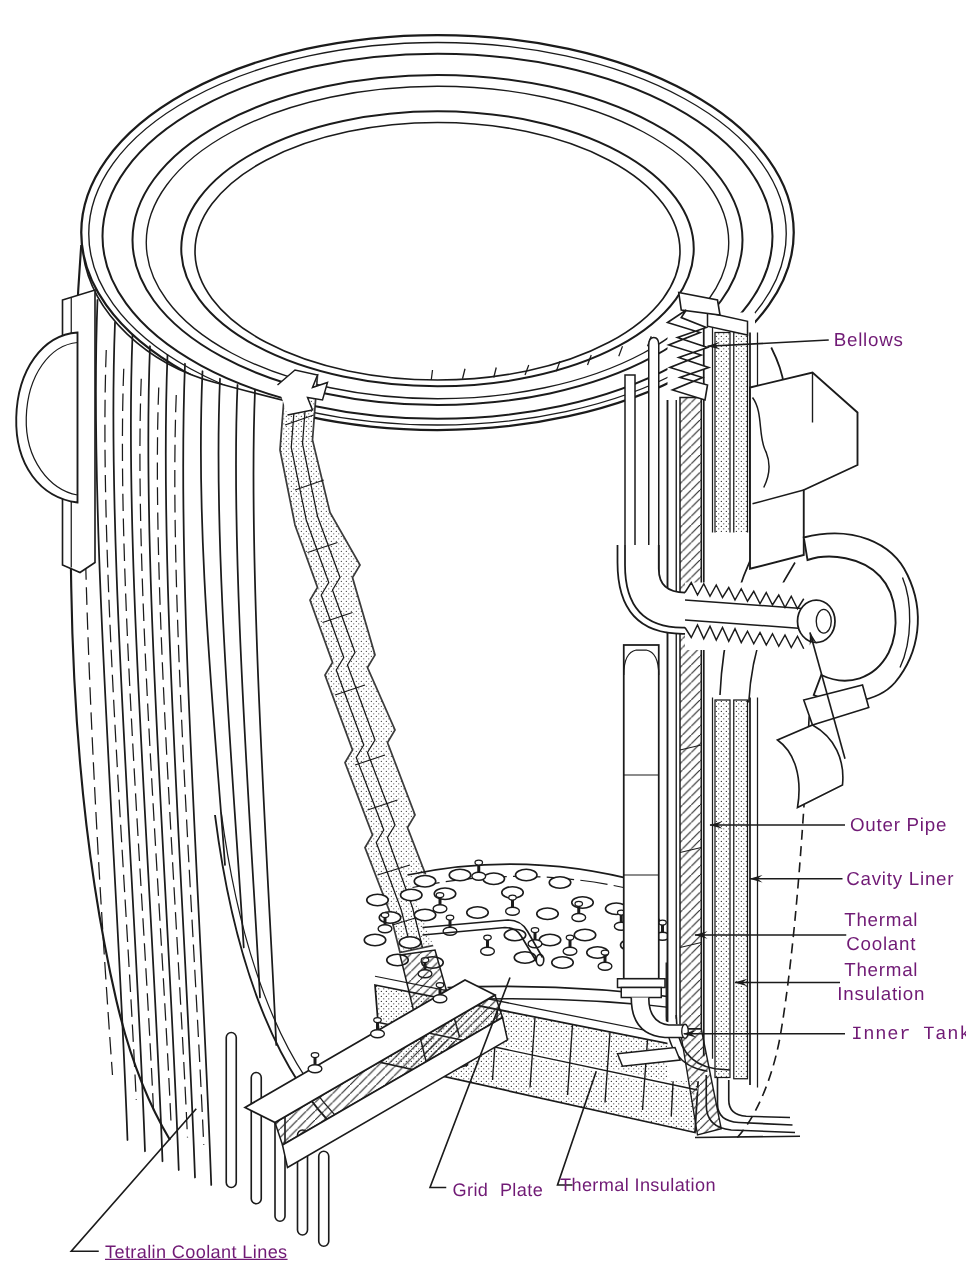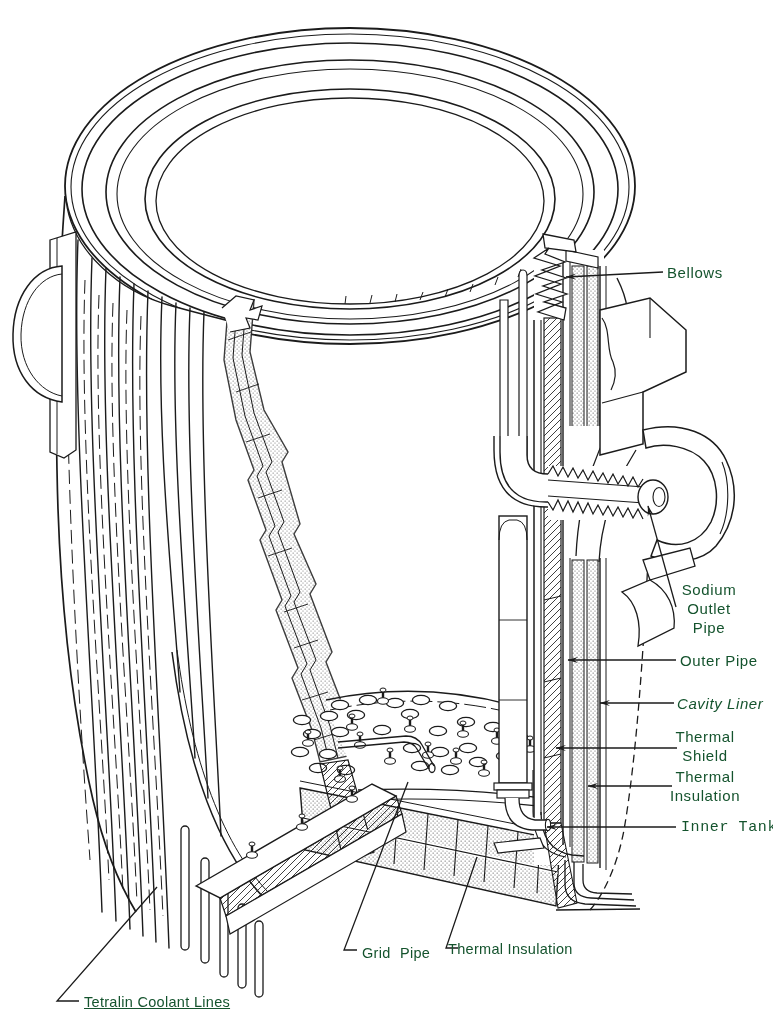--- a/index.html
+++ b/index.html
@@ -1,19 +1,19 @@
 <!DOCTYPE html>
 <html><head>
 <meta charset="utf-8">
 <style>
   html,body{margin:0;padding:0;background:#ffffff;}
   .stage{position:relative;width:773px;height:1023px;background:#ffffff;overflow:hidden;
          font-family:"Liberation Sans", sans-serif;}
   .stage svg{position:absolute;left:0;top:0;}
-  .lbl{position:absolute;color:#14532d;font-size:15px;letter-spacing:.6px;white-space:nowrap;line-height:19px;}
+  .lbl{position:absolute;color:#701a75;font-size:15px;letter-spacing:.6px;white-space:nowrap;line-height:19px;}
   .lbl.small{font-size:14.5px;letter-spacing:.3px;}
   .lbl.center{text-align:center;white-space:normal;}
   .lbl.center span{display:block;white-space:nowrap;}
   .gridplate-lbl{word-spacing:5px;}
 </style>
 </head>
 <body>
 
 <div class="stage">
 
@@ -335,41 +335,36 @@
     <path d="M 672,786 L 588,786" marker-end="url(#arw)"></path>
     <path d="M 676,827 L 547,827" marker-end="url(#arw)"></path>
     <path d="M 357,950 L 344,950 L 408,782"></path>
     <path d="M 458,948 L 446,948 L 477,857"></path>
     <path d="M 79,1001 L 57,1001 L 157,887"></path>
   </g>
 </svg>
 
 <div class="lbl" style="left:667px;top:263px;">Bellows</div>
 
-<div class="lbl center" style="left:670px;top:580px;width:78px;">
-  <span>Sodium</span>
-  <span>Outlet</span>
-  <span>Pipe</span>
-</div>
 
 <div class="lbl" style="left:680px;top:651px;">Outer Pipe</div>
 
-<div class="lbl" style="left:677px;top:694px;font-style:italic;">Cavity Liner</div>
+<div class="lbl" style="left:677px;top:694px;">Cavity Liner</div>
 
 <div class="lbl center" style="left:666px;top:727px;width:78px;">
   <span>Thermal</span>
-  <span>Shield</span>
+  <span>Coolant</span>
 </div>
 
 <div class="lbl center" style="left:650px;top:767px;width:110px;">
   <span>Thermal</span>
   <span>Insulation</span>
 </div>
 
 <div class="lbl" style="left:681px;top:818px;font-family:Liberation Mono, monospace;">Inner Tank</div>
 
-<div class="lbl small gridplate-lbl" style="left:362px;top:944px;">Grid Pipe</div>
+<div class="lbl small gridplate-lbl" style="left:362px;top:944px;">Grid Plate</div>
 
 <div class="lbl small" style="left:448px;top:940px;">Thermal Insulation</div>
 
 <div class="lbl small" style="left:84px;top:993px;text-decoration:underline;">Tetralin Coolant Lines</div>
 
 </div>
 
 </body></html>

